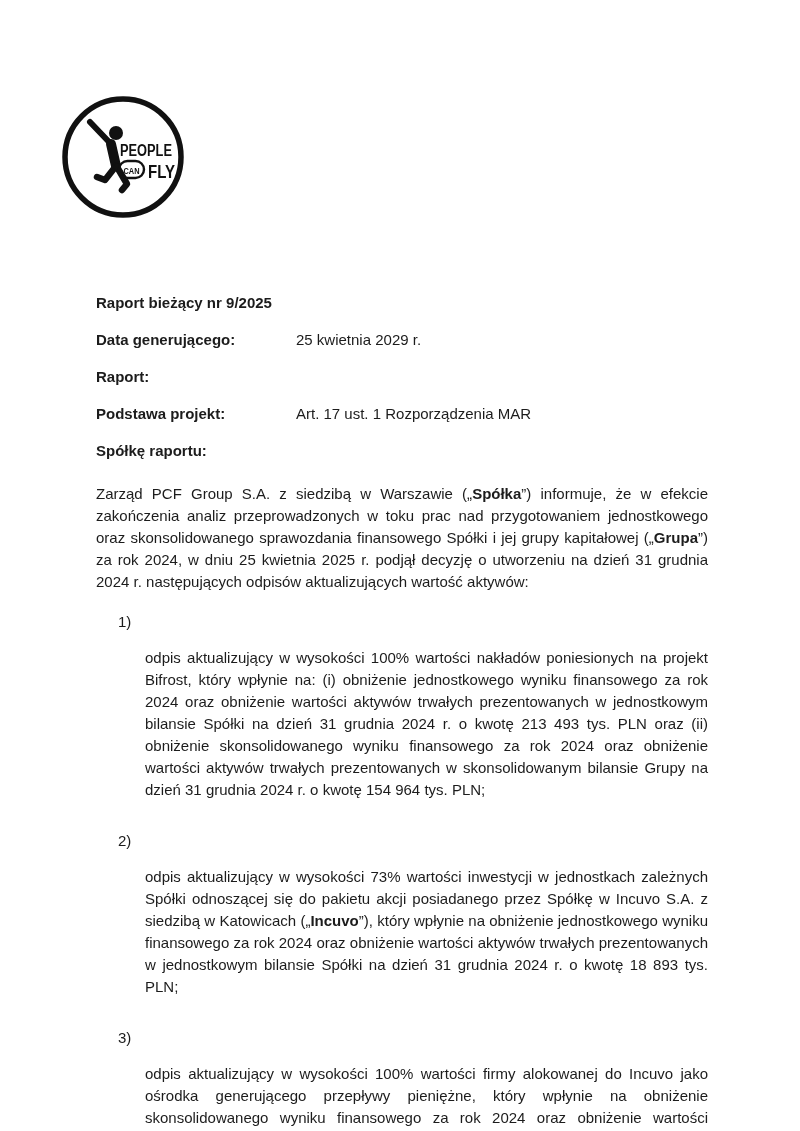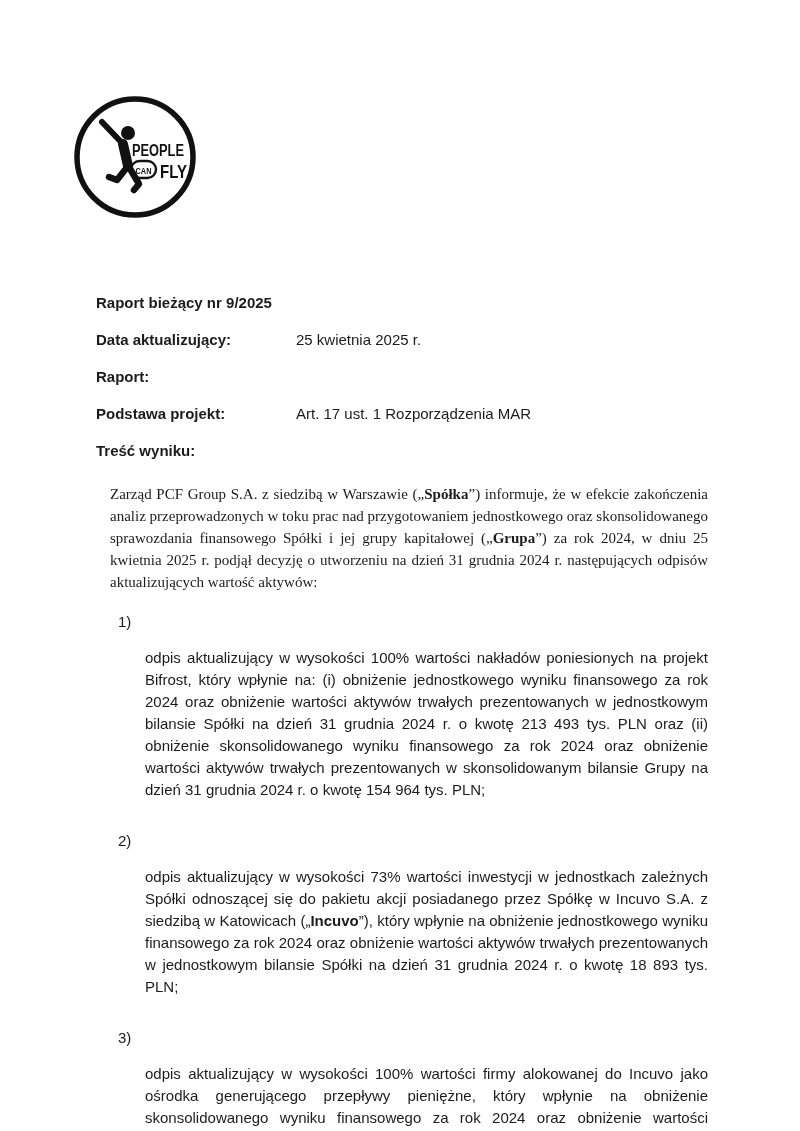--- a/index.html
+++ b/index.html
@@ -11,21 +11,21 @@
   }
   .page {
     position: relative;
     width: 800px;
     height: 1131px;
     background: #ffffff;
     overflow: hidden;
   }
   .logo {
     position: absolute;
-    left: 72px;
+    left: 60px;
     top: 94px;
     width: 126px;
     height: 126px;
   }
   .content {
     position: absolute;
     left: 96px;
     top: 292px;
     width: 612px;
     font-size: 15px;
@@ -45,23 +45,22 @@
     font-weight: 700;
   }
   .meta-value {
     flex: 1;
   }
   .content-label {
     font-weight: 700;
     margin: 0 0 21px 0;
   }
   .intro {
-    margin: 0 0 18px 14px;
+    margin: 0 0 18px 0;
     text-align: justify;
-    font-family: Liberation Serif, serif;
   }
   .list {
     margin: 0;
   }
   .list-item {
     display: flex;
     margin: 0 0 29px 0;
   }
   .list-item:last-child {
     margin-bottom: 0;
@@ -105,34 +104,34 @@
       <text x="63.5" y="79.5" font-size="9.5" textLength="16" lengthAdjust="spacingAndGlyphs">CAN</text>
       <text x="88" y="84" font-size="19" textLength="27" lengthAdjust="spacingAndGlyphs">FLY</text>
     </svg>
   </div>
 
   <div class="content">
 
     <div class="doc-title">Raport bieżący nr 9/2025</div>
 
     <div class="meta-row">
-      <span class="meta-label">Data aktualizujący:</span>
-      <span class="meta-value">25 kwietnia 2025 r.</span>
+      <span class="meta-label">Data generującego:</span>
+      <span class="meta-value">25 kwietnia 2029 r.</span>
     </div>
 
     <div class="meta-row">
       <span class="meta-label">Raport:</span>
     </div>
 
     <div class="meta-row">
       <span class="meta-label">Podstawa projekt:</span>
       <span class="meta-value">Art. 17 ust. 1 Rozporządzenia MAR</span>
     </div>
 
-    <div class="content-label">Treść wyniku:</div>
+    <div class="content-label">Spółkę raportu:</div>
 
     <p class="intro"><span>Zarząd PCF Group S.A. z siedzibą w Warszawie („</span><b>Spółka</b><span>”) informuje, że w efekcie zakończenia analiz przeprowadzonych w toku prac nad przygotowaniem jednostkowego oraz skonsolidowanego sprawozdania finansowego Spółki i jej grupy kapitałowej („</span><b>Grupa</b><span>”) za rok 2024, w dniu 25 kwietnia 2025 r. podjął decyzję o utworzeniu na dzień 31 grudnia 2024 r. następujących odpisów aktualizujących wartość aktywów:</span></p>
 
     <div class="list">
 
       <div class="list-item">
         <span class="list-num">1)</span>
         <span class="list-text"><span>odpis aktualizujący w wysokości 100% wartości nakładów poniesionych na projekt Bifrost, który wpłynie na: (i) obniżenie jednostkowego wyniku finansowego za rok 2024 oraz obniżenie wartości aktywów trwałych prezentowanych w jednostkowym bilansie Spółki na dzień 31 grudnia 2024 r. o kwotę 213 493 tys. PLN oraz (ii) obniżenie skonsolidowanego wyniku finansowego za rok 2024 oraz obniżenie wartości aktywów trwałych prezentowanych w skonsolidowanym bilansie Grupy na dzień 31 grudnia 2024 r. o kwotę 154 964 tys. PLN;</span></span>
       </div>
 

